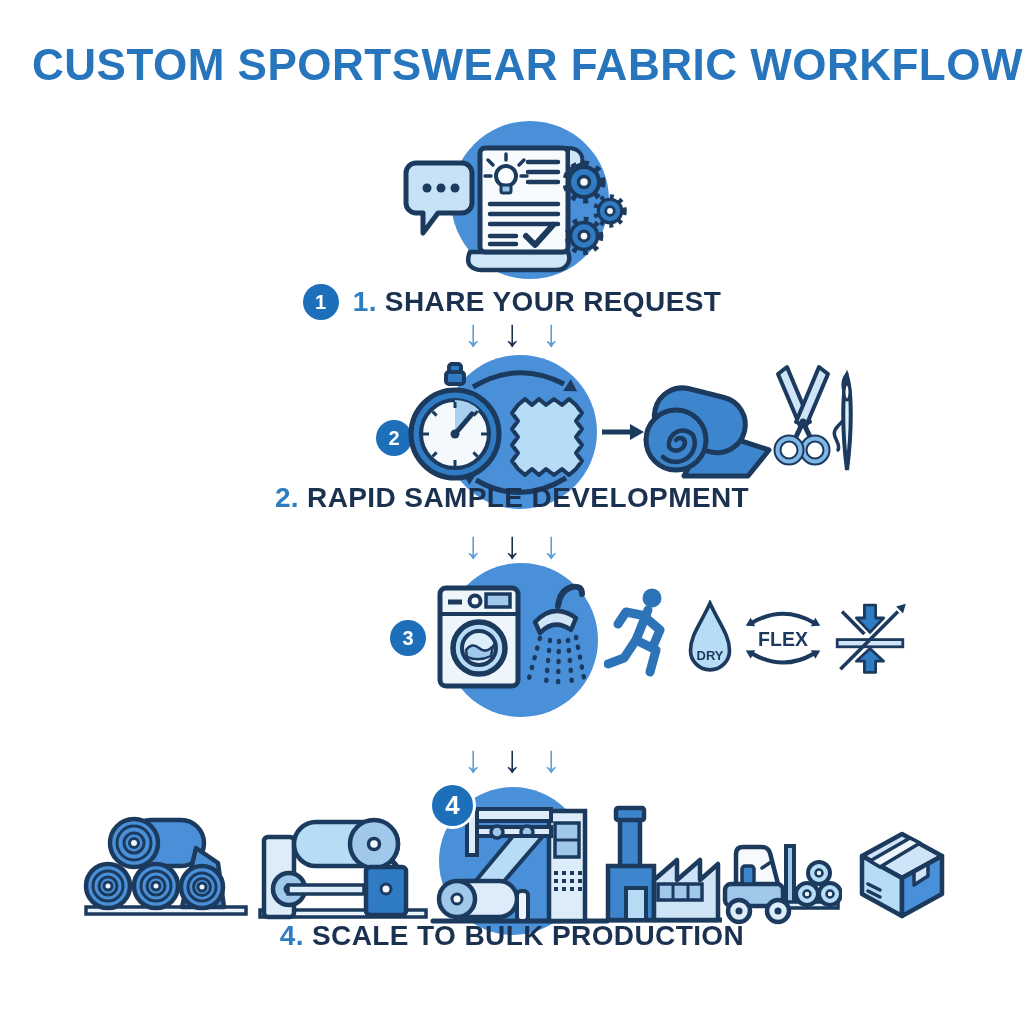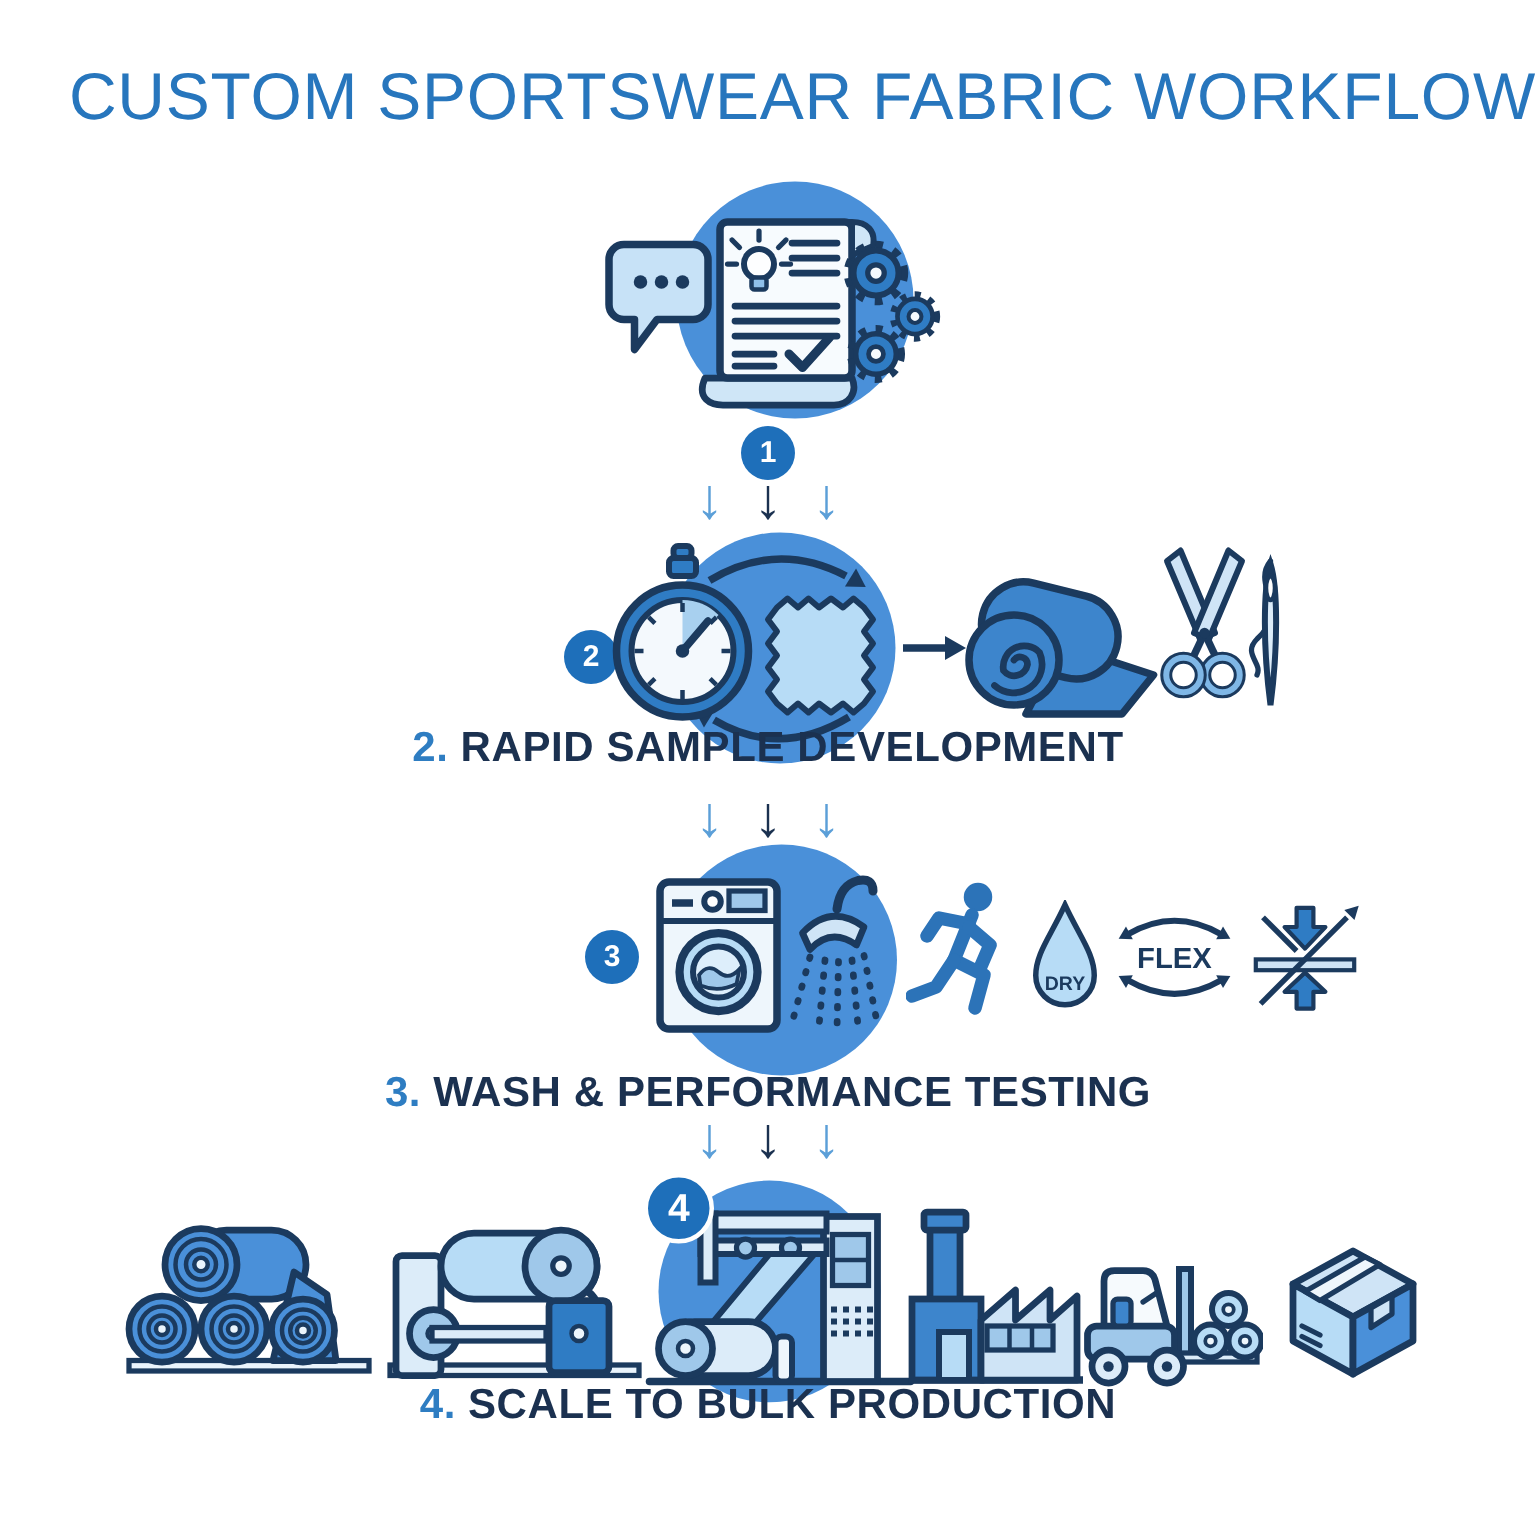--- a/index.html
+++ b/index.html
@@ -1,19 +1,19 @@
 <!DOCTYPE html>
 <html><head>
 <meta charset="utf-8">
 <style>
   html,body{margin:0;padding:0;background:#fff;}
   .canvas{position:relative;width:1024px;height:1024px;background:#ffffff;overflow:hidden;
           font-family:"Liberation Sans",sans-serif;}
   .abs{position:absolute;}
-  .title{top:40px;left:0;right:0;text-align:right;font-size:44px;font-weight:400;
+  .title{top:40px;left:0;right:0;text-align:left;font-size:44px;font-weight:700;
          letter-spacing:0.5px;color:#2776bd;white-space:nowrap;margin-left:32px;}
   .label-row{left:0;right:0;display:flex;justify-content:center;align-items:center;gap:14px;}
   .step-label{font-size:28px;font-weight:700;letter-spacing:0.4px;color:#1b3150;white-space:nowrap;}
   .step-label .num{color:#2e7dc2;margin-right:8px;}
   .badge{background:#1e6fba;color:#ffffff;border-radius:50%;display:flex;align-items:center;
          justify-content:center;font-weight:700;}
   .badge-sm{width:36px;height:36px;font-size:20px;}
   .badge-lg{width:47px;height:47px;font-size:26px;border:3px solid #ffffff;box-sizing:border-box;}
   .arrows{left:0;right:0;display:flex;justify-content:center;gap:20px;font-size:38px;
           font-weight:700;line-height:1;}
@@ -80,20 +80,21 @@
       <g transform="translate(184,128) scale(0.9)">
         <circle r="18" fill="none" stroke="#1b3a5e" stroke-width="7" stroke-dasharray="5 7"></circle>
         <circle r="15" fill="#2f7cc4" stroke="#1b3a5e" stroke-width="4"></circle>
         <circle r="5.5" fill="#f6fafd" stroke="#1b3a5e" stroke-width="3.5"></circle>
       </g>
     </g>
   </svg>
 
   <div class="abs label-row" style="top:284px">
     <div class="badge badge-sm">1</div>
+    <div class="step-label"><span class="num">1.</span><span>SHARE YOUR REQUEST</span></div>
   </div>
   <div class="abs arrows" style="top:314px">
     <span class="side">↓</span>
     <span class="mid">↓</span>
     <span class="side">↓</span>
   </div>
 
   <div class="abs badge badge-sm" style="left:376px;top:420px">2</div>
 
   <svg class="abs" style="left:378px;top:352px" width="270" height="162" viewBox="0 0 270 162">
@@ -230,23 +231,20 @@
 
   <svg class="abs" style="left:834px;top:602px" width="72" height="72" viewBox="0 0 90 90">
     <rect x="4" y="47" width="82" height="9" fill="#cfe4f6" stroke="#1b3a5e" stroke-width="3.5"></rect>
     <line x1="8" y1="84" x2="80" y2="12" stroke="#1b3a5e" stroke-width="4.5"></line>
     <polygon points="0,-6 11,0 0,6" transform="translate(82,10) rotate(-45)" fill="#1b3a5e"></polygon>
     <line x1="10" y1="12" x2="38" y2="40" stroke="#1b3a5e" stroke-width="4.5"></line>
     <path d="M38,4 h14 v16 h10 l-17,18 -17,-18 h10 z" fill="#2f7cc4" stroke="#1b3a5e" stroke-width="3.5" stroke-linejoin="round"></path>
     <path d="M38,88 h14 v-14 h10 l-17,-16 -17,16 h10 z" fill="#2f7cc4" stroke="#1b3a5e" stroke-width="3.5" stroke-linejoin="round"></path>
   </svg>
 
-  <div class="abs label-row" style="top:712px">
-    <div class="step-label"><span class="num">3.</span><span>WASH &amp; PERFORMANCE TESTING</span></div>
-  </div>
   <div class="abs arrows" style="top:740px">
     <span class="side">↓</span>
     <span class="mid">↓</span>
     <span class="side">↓</span>
   </div>
 
   <svg class="abs" style="left:78px;top:793px" width="175" height="135" viewBox="0 0 175 135">
     <rect x="8" y="114" width="160" height="7" fill="#eaf4fc" stroke="#1b3a5e" stroke-width="3.5"></rect>
     <rect x="50" y="27" width="76" height="46" rx="23" fill="#4a90d9" stroke="#1b3a5e" stroke-width="4.5"></rect>
     <polygon points="118,55 140,70 146,114 104,114" fill="#4a90d9" stroke="#1b3a5e" stroke-width="4.5" stroke-linejoin="round"></polygon>

